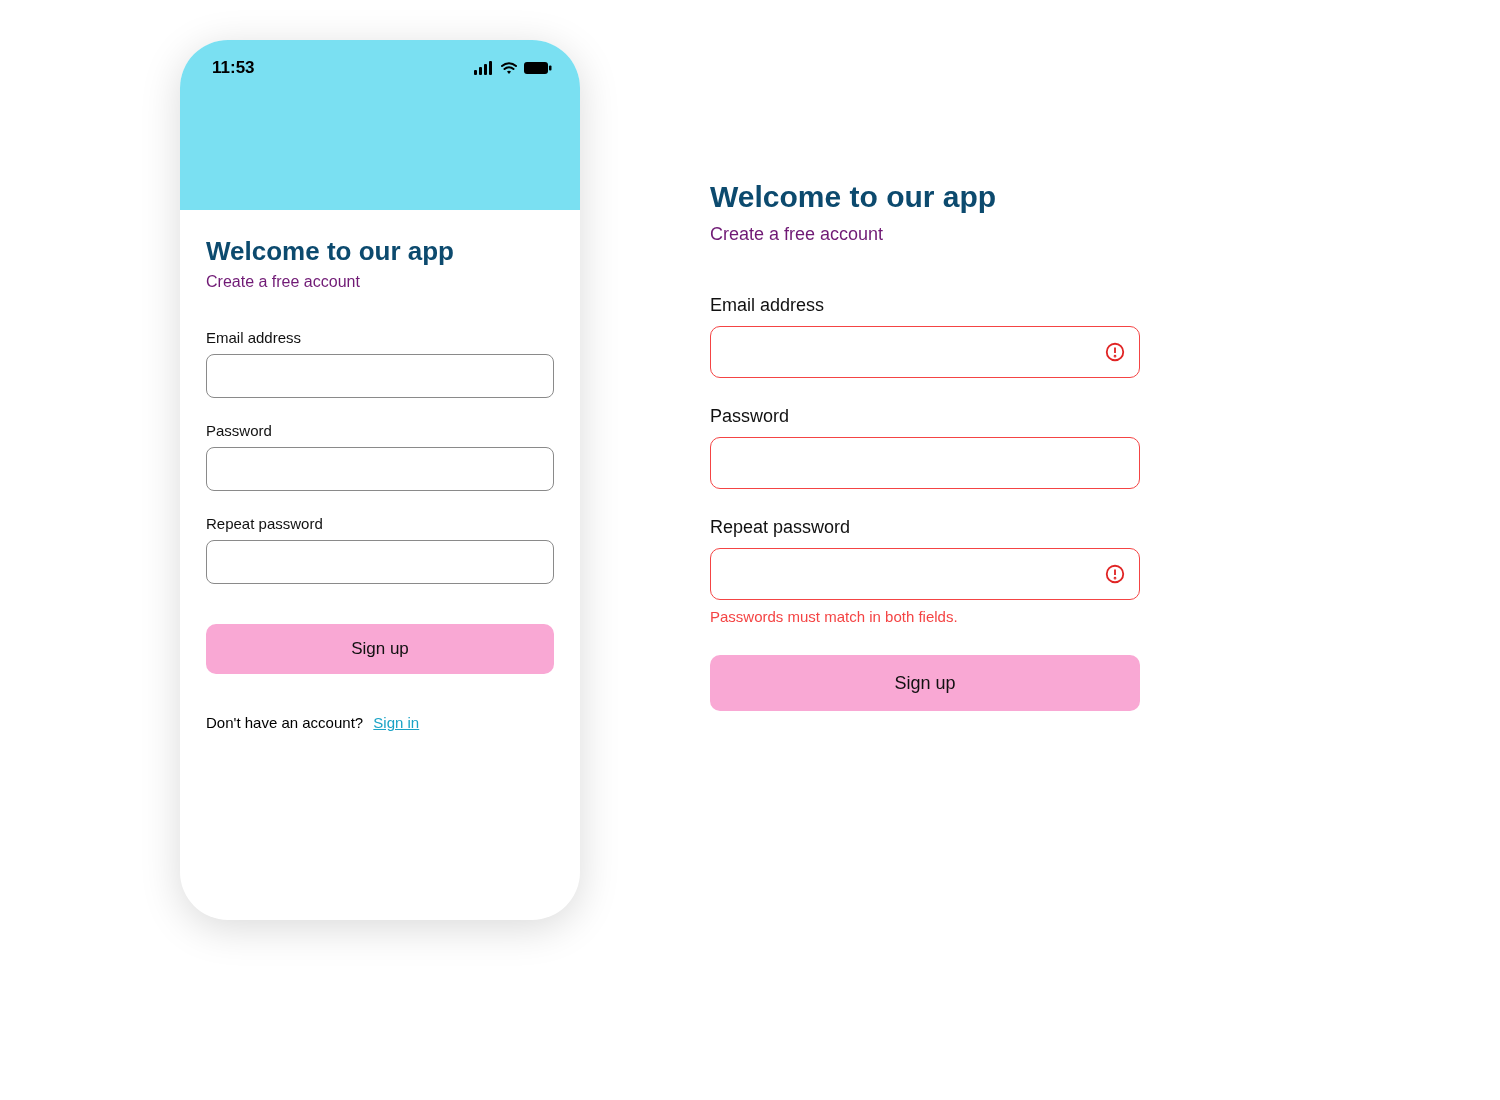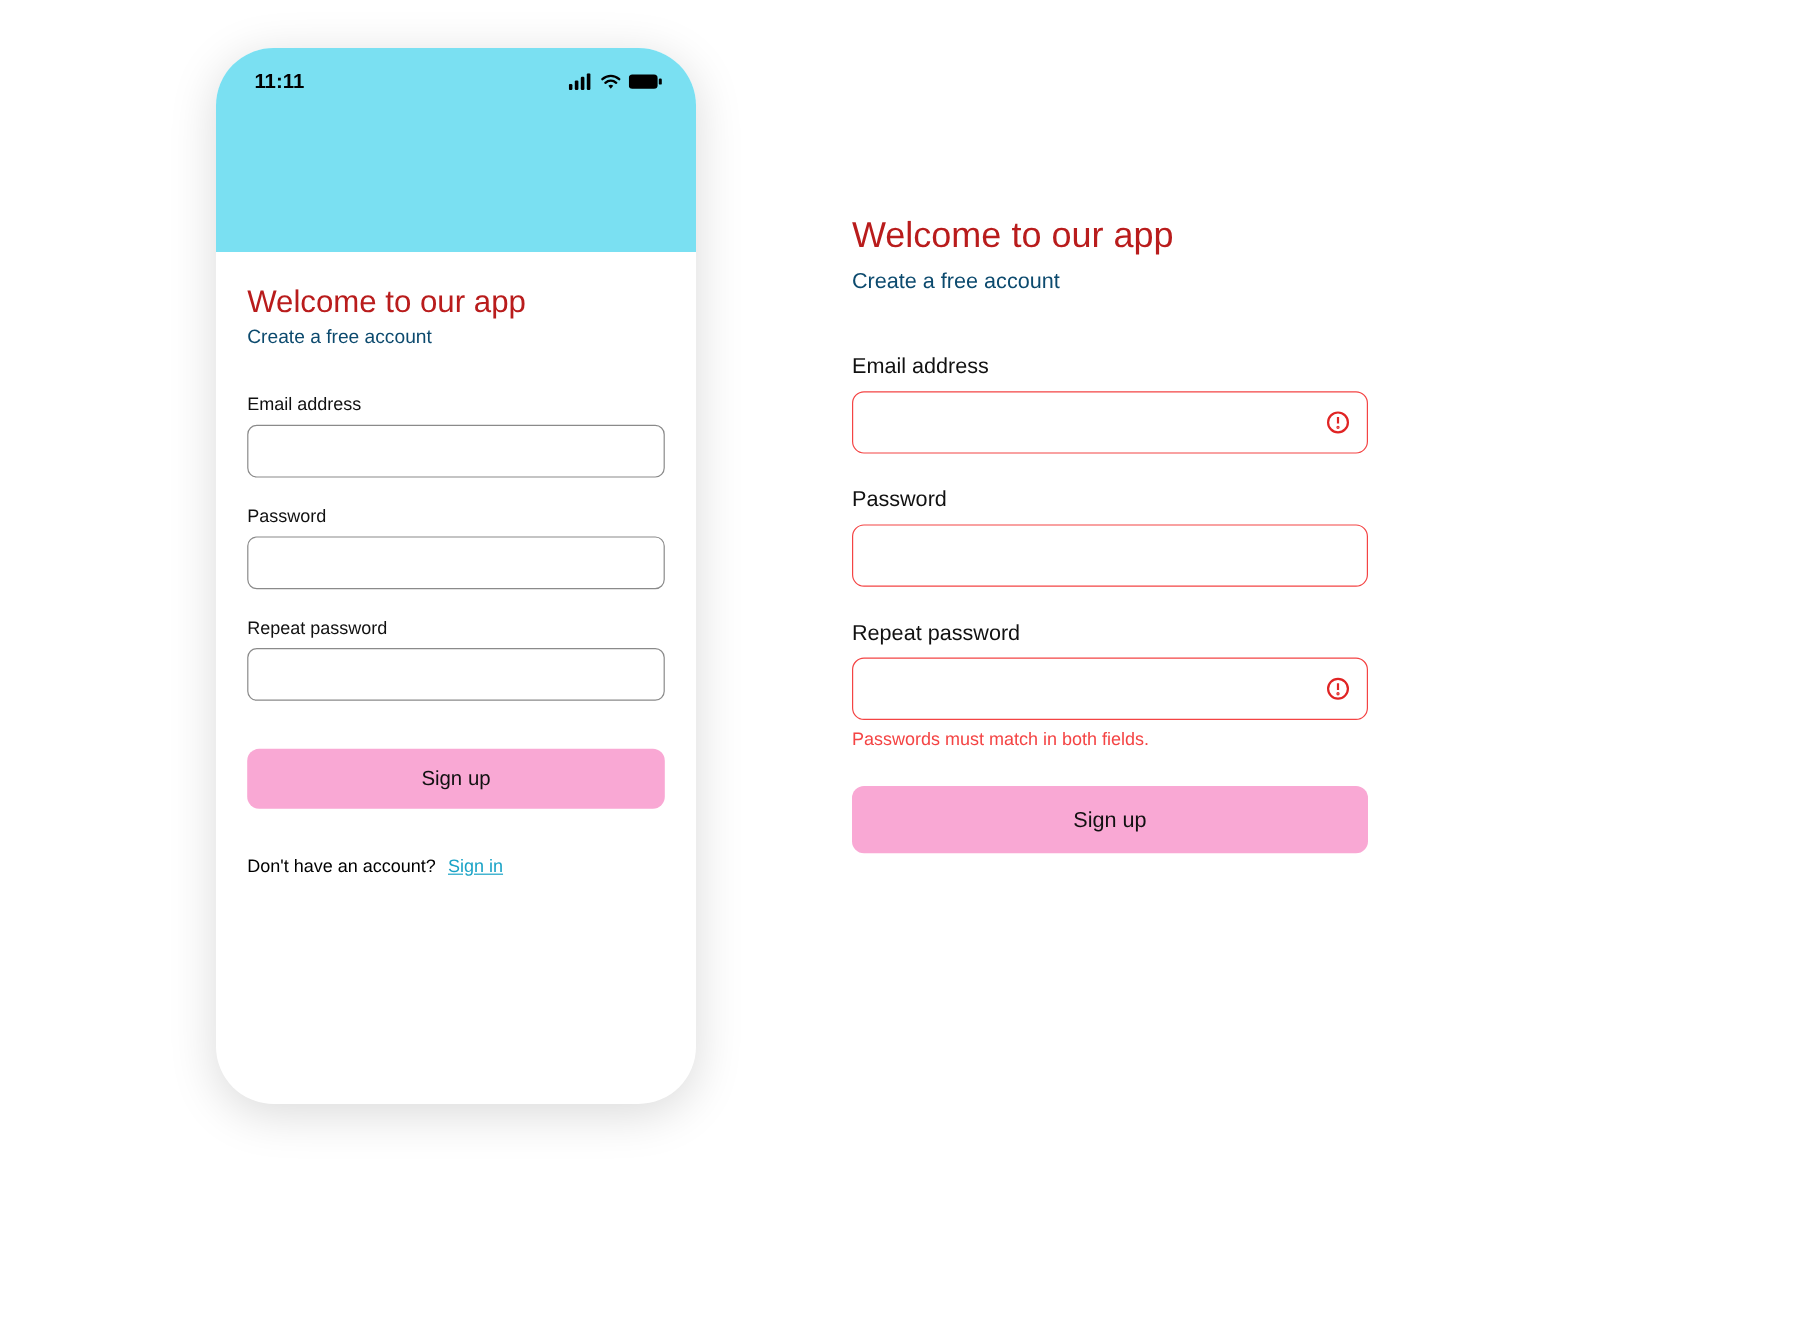--- a/index.html
+++ b/index.html
@@ -68,27 +68,27 @@
     position: absolute;
     right: -1px;
     top: 8px;
     width: 6px;
     height: 18px;
     background: #7AE0F2;
   }
   
   .welcome-title {
     font-size: 26px;
-    font-weight: 400;
-    color: #b91c1c;
+    font-weight: 700;
+    color: #0c4a6e;
     margin-bottom: 6px;
   }
   .welcome-sub {
     font-size: 16px;
-    color: #0c4a6e;
+    color: #701a75;
     margin-bottom: 38px;
   }
   
   .field { margin-bottom: 24px; }
   .field-label {
     font-size: 15px;
     color: #111;
     margin-bottom: 8px;
     display: block;
   }
@@ -167,21 +167,21 @@
   }
   .right-form .field { margin-bottom: 28px; }
   .right-form .btn-primary { height: 56px; font-size: 18px; margin-top: 30px; }
 </style>
 </head>
 <body>
 
 <div class="phone">
   <div class="phone-header">
     <div class="status-bar">
-      <span>11:11</span>
+      <span>11:53</span>
       <div class="status-icons">
         <span>
           <svg width="20" height="14" viewBox="0 0 20 14">
             <rect x="0" y="9" width="3" height="5" rx="1" fill="#000"></rect>
             <rect x="5" y="6" width="3" height="8" rx="1" fill="#000"></rect>
             <rect x="10" y="3" width="3" height="11" rx="1" fill="#000"></rect>
             <rect x="15" y="0" width="3" height="14" rx="1" fill="#000"></rect>
           </svg>
         </span>
         <span>

